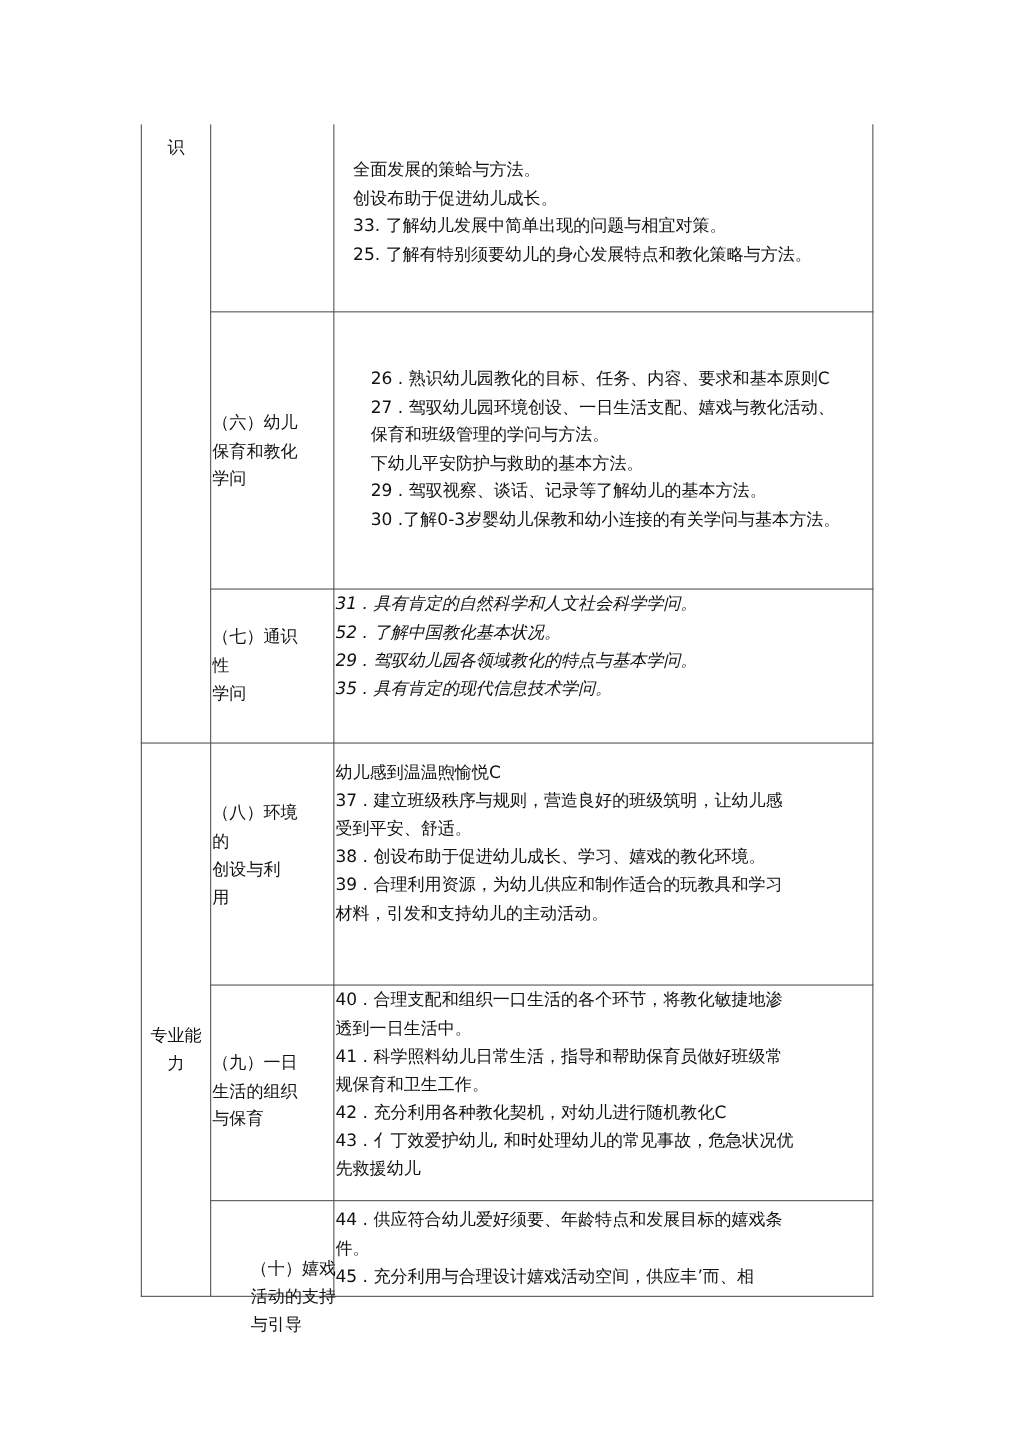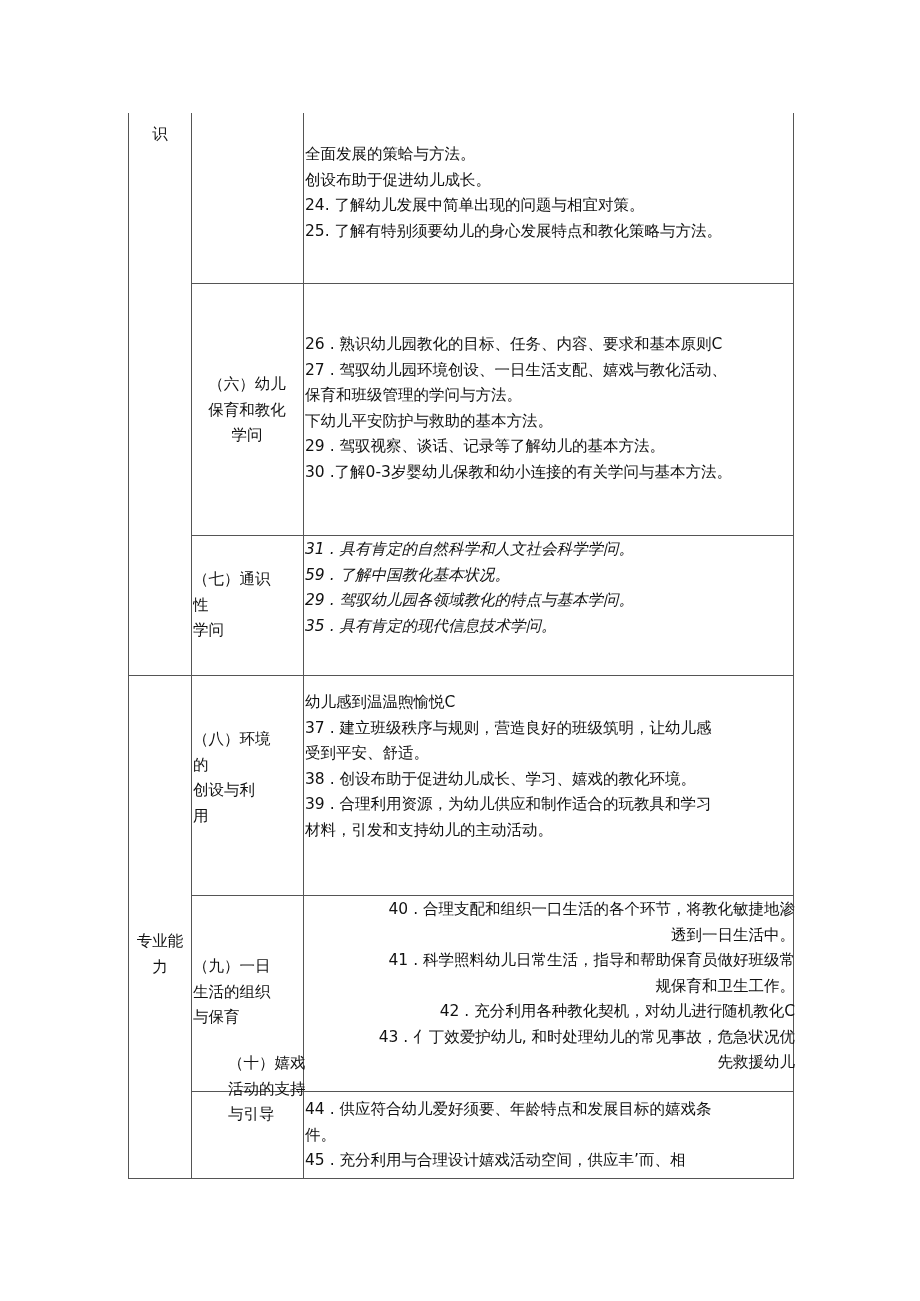--- a/index.html
+++ b/index.html
@@ -33,49 +33,49 @@
   <div class="hline" style="left:128px; top:1178px; width:666px;"></div>
 
   <div class="cell col1" style="left:129px; width:62px; top:122px;">
     <span class="line">识</span>
   </div>
   <div class="cell col1" style="left:129px; width:62px; top:901px;margin-top:28px;">
     <span class="line">专业能</span>
     <span class="line">力</span>
   </div>
 
-  <div class="cell col3" style="top:142px;">
+  <div class="cell col3" style="top:142px;padding-left:16px;">
     <span class="line">全面发展的策蛤与方法。</span>
     <span class="line">创设布助于促进幼儿成长。</span>
-    <span class="line">24.  了解幼儿发展中简单出现的问题与相宜对策。</span>
+    <span class="line">33.  了解幼儿发展中简单出现的问题与相宜对策。</span>
     <span class="line">25.  了解有特别须要幼儿的身心发展特点和教化策略与方法。</span>
   </div>
 
-  <div class="cell col2" style="top:372px;text-align:center;">
+  <div class="cell col2" style="top:372px;">
     <span class="line">（六）幼儿</span>
     <span class="line">保育和教化</span>
     <span class="line">学问</span>
   </div>
-  <div class="cell col3" style="top:332px;">
+  <div class="cell col3" style="top:332px;padding-left:32px;">
     <span class="line">26 . 熟识幼儿园教化的目标、任务、内容、要求和基本原则C</span>
     <span class="line">27 . 驾驭幼儿园环境创设、一日生活支配、嬉戏与教化活动、</span>
     <span class="line">保育和班级管理的学问与方法。</span>
     <span class="line">下幼儿平安防护与救助的基本方法。</span>
     <span class="line">29 . 驾驭视察、谈话、记录等了解幼儿的基本方法。</span>
     <span class="line">30 .了解0-3岁婴幼儿保教和幼小连接的有关学问与基本方法。</span>
   </div>
 
   <div class="cell col2" style="top:567px;">
     <span class="line">（七）通识</span>
     <span class="line">性</span>
     <span class="line">学问</span>
   </div>
   <div class="cell col3" style="top:537px;font-style:italic;">
     <span class="line">31 . 具有肯定的自然科学和人文社会科学学问。</span>
-    <span class="line">59 . 了解中国教化基本状况。</span>
+    <span class="line">52 . 了解中国教化基本状况。</span>
     <span class="line">29 . 驾驭幼儿园各领域教化的特点与基本学问。</span>
     <span class="line">35 . 具有肯定的现代信息技术学问。</span>
   </div>
 
   <div class="cell col2" style="top:727px;">
     <span class="line">（八）环境</span>
     <span class="line">的</span>
     <span class="line">创设与利</span>
     <span class="line">用</span>
   </div>
@@ -86,31 +86,31 @@
     <span class="line">38 . 创设布助于促进幼儿成长、学习、嬉戏的教化环境。</span>
     <span class="line">39 . 合理利用资源，为幼儿供应和制作适合的玩教具和学习</span>
     <span class="line">材料，引发和支持幼儿的主动活动。</span>
   </div>
 
   <div class="cell col2" style="top:954px;">
     <span class="line">（九）一日</span>
     <span class="line">生活的组织</span>
     <span class="line">与保育</span>
   </div>
-  <div class="cell col3 clip" style="top:897px; height:193px;text-align:right;">
+  <div class="cell col3 clip" style="top:897px; height:193px;">
     <span class="line">40 . 合理支配和组织一口生活的各个环节，将教化敏捷地渗</span>
     <span class="line">透到一日生活中。</span>
     <span class="line">41 . 科学照料幼儿日常生活，指导和帮助保育员做好班级常</span>
     <span class="line">规保育和卫生工作。</span>
     <span class="line">42 . 充分利用各种教化契机，对幼儿进行随机教化C</span>
     <span class="line">43 . 亻丁效爱护幼儿, 和时处理幼儿的常见事故，危急状况优</span>
     <span class="line">先救援幼儿</span>
   </div>
 
-  <div class="cell col2" style="top:1051px;padding-left:35px;">
+  <div class="cell col2" style="top:1141px;padding-left:35px;">
     <span class="line">（十）嬉戏</span>
     <span class="line">活动的支持</span>
     <span class="line">与引导</span>
   </div>
   <div class="cell col3" style="top:1097px;">
     <span class="line">44 . 供应符合幼儿爱好须要、年龄特点和发展目标的嬉戏条</span>
     <span class="line">件。</span>
     <span class="line">45 . 充分利用与合理设计嬉戏活动空间，供应丰’而、相</span>
   </div>
 

